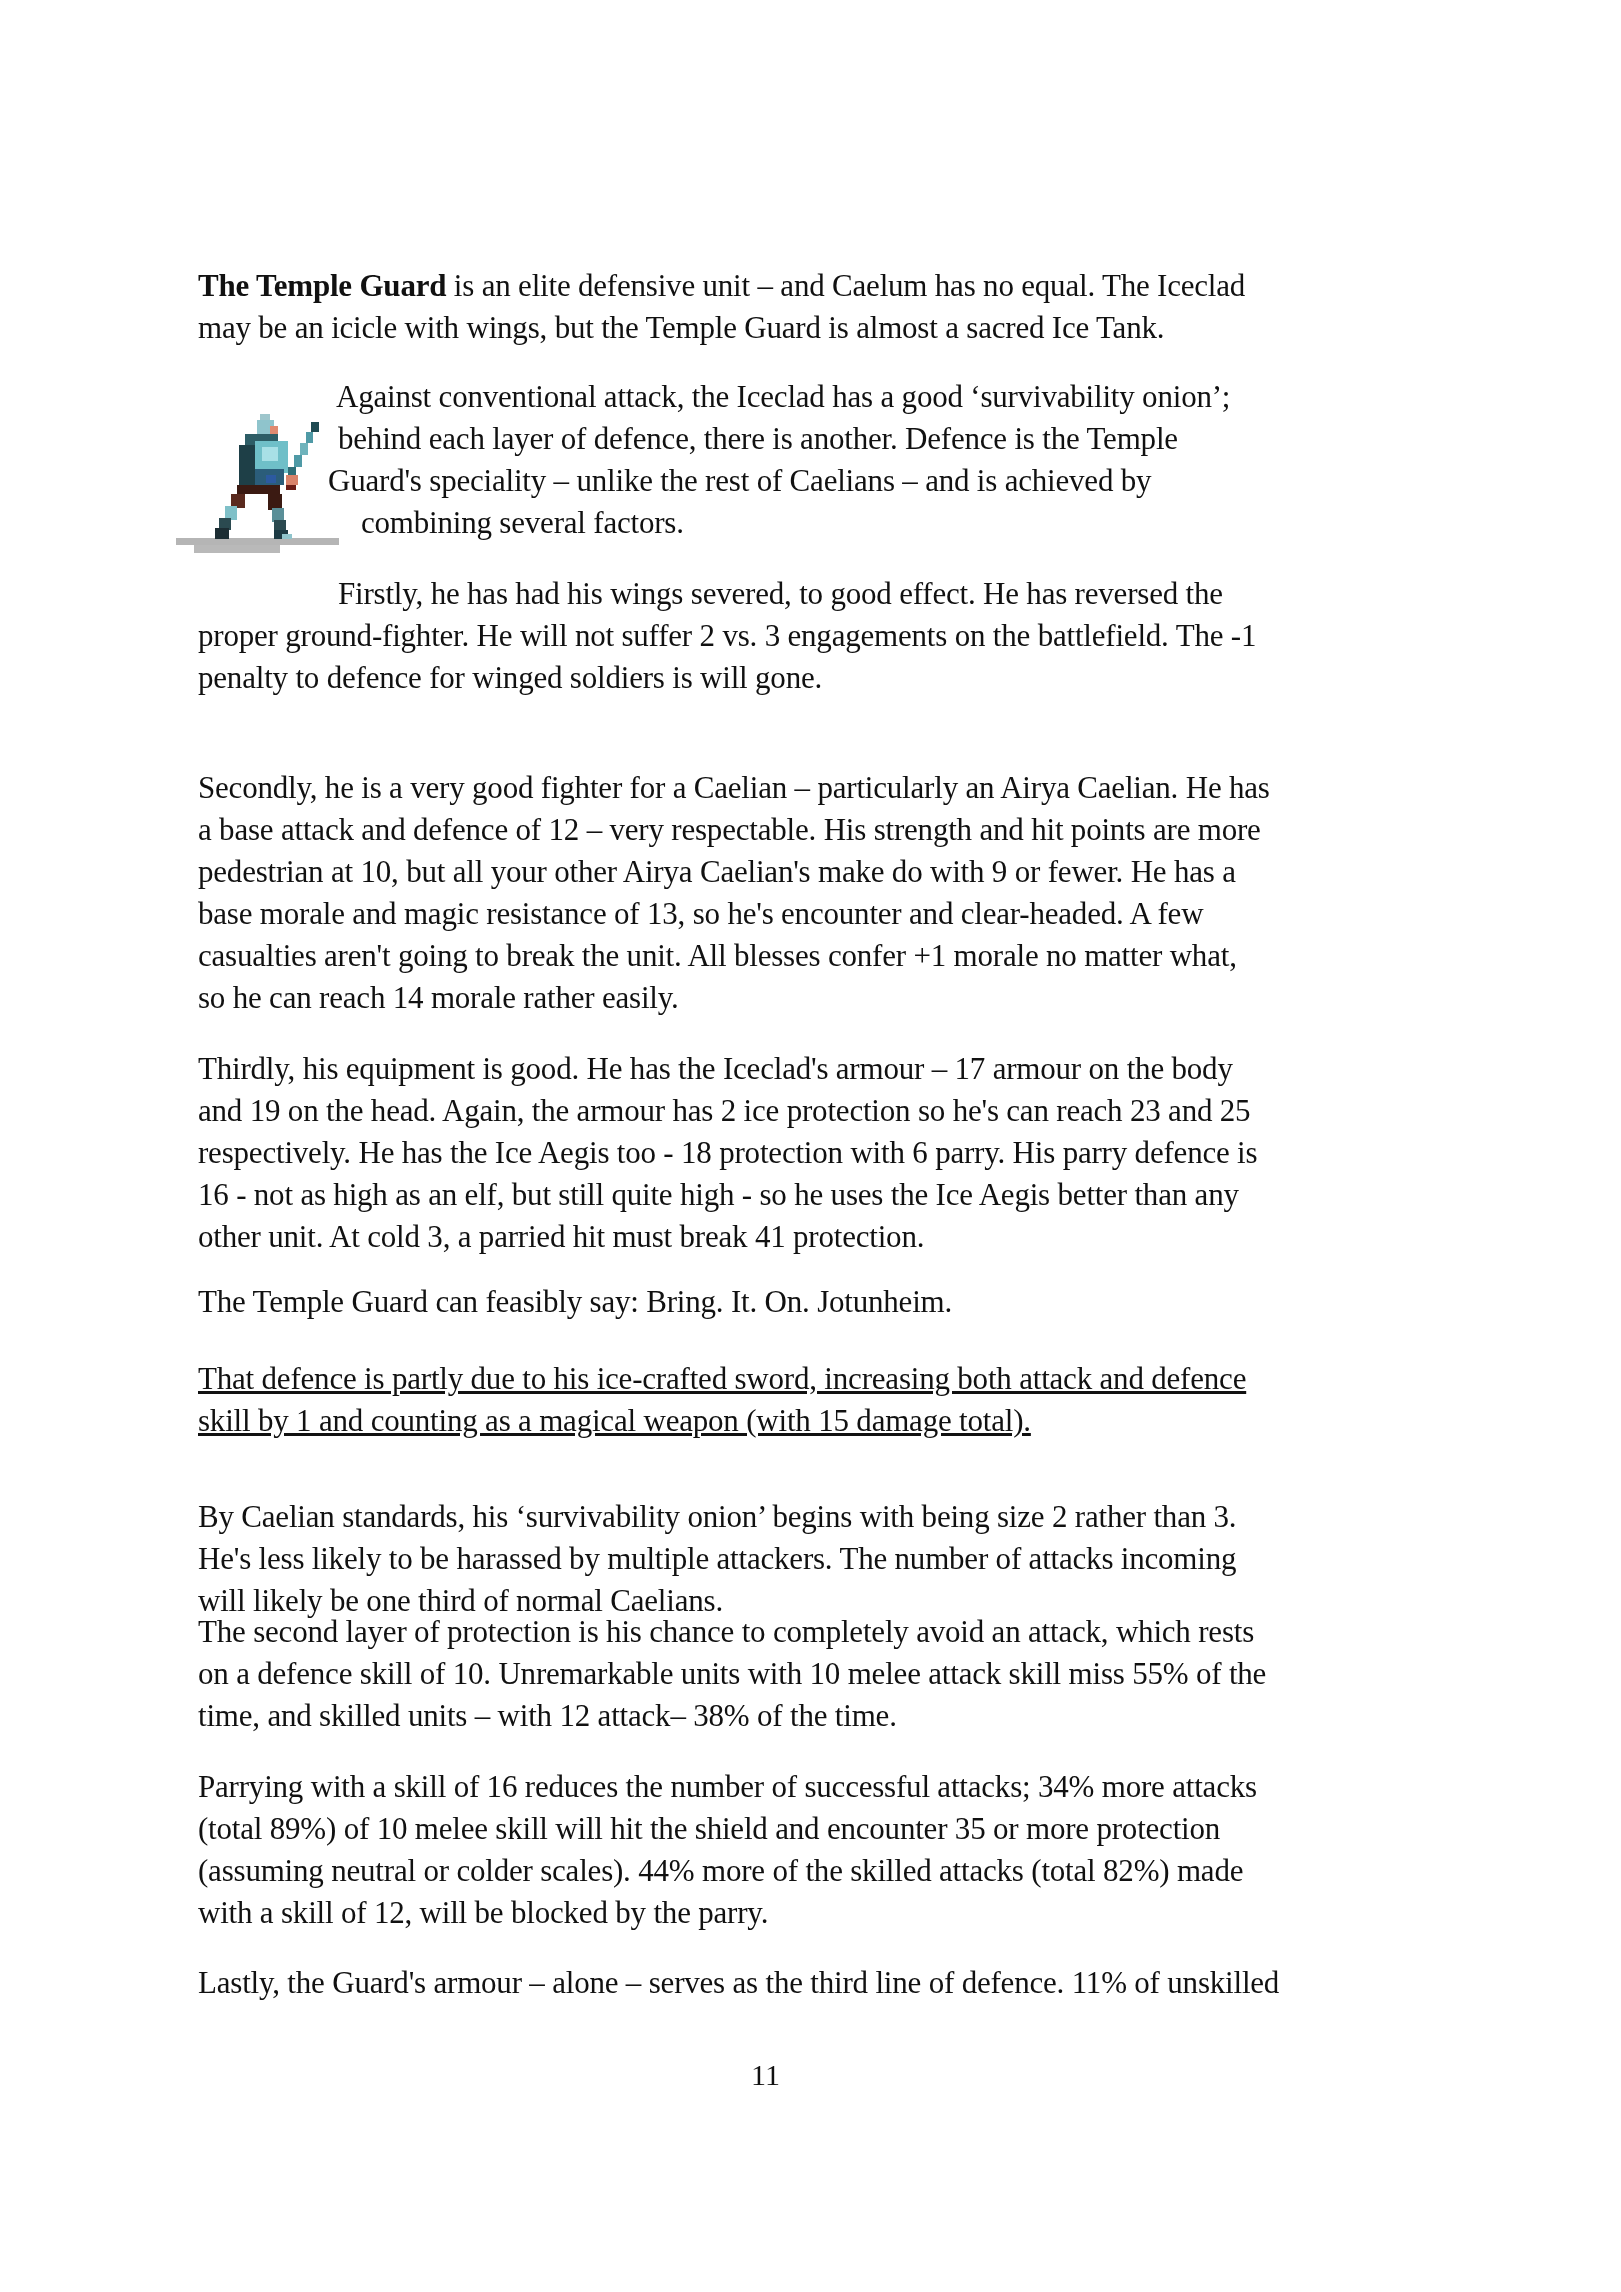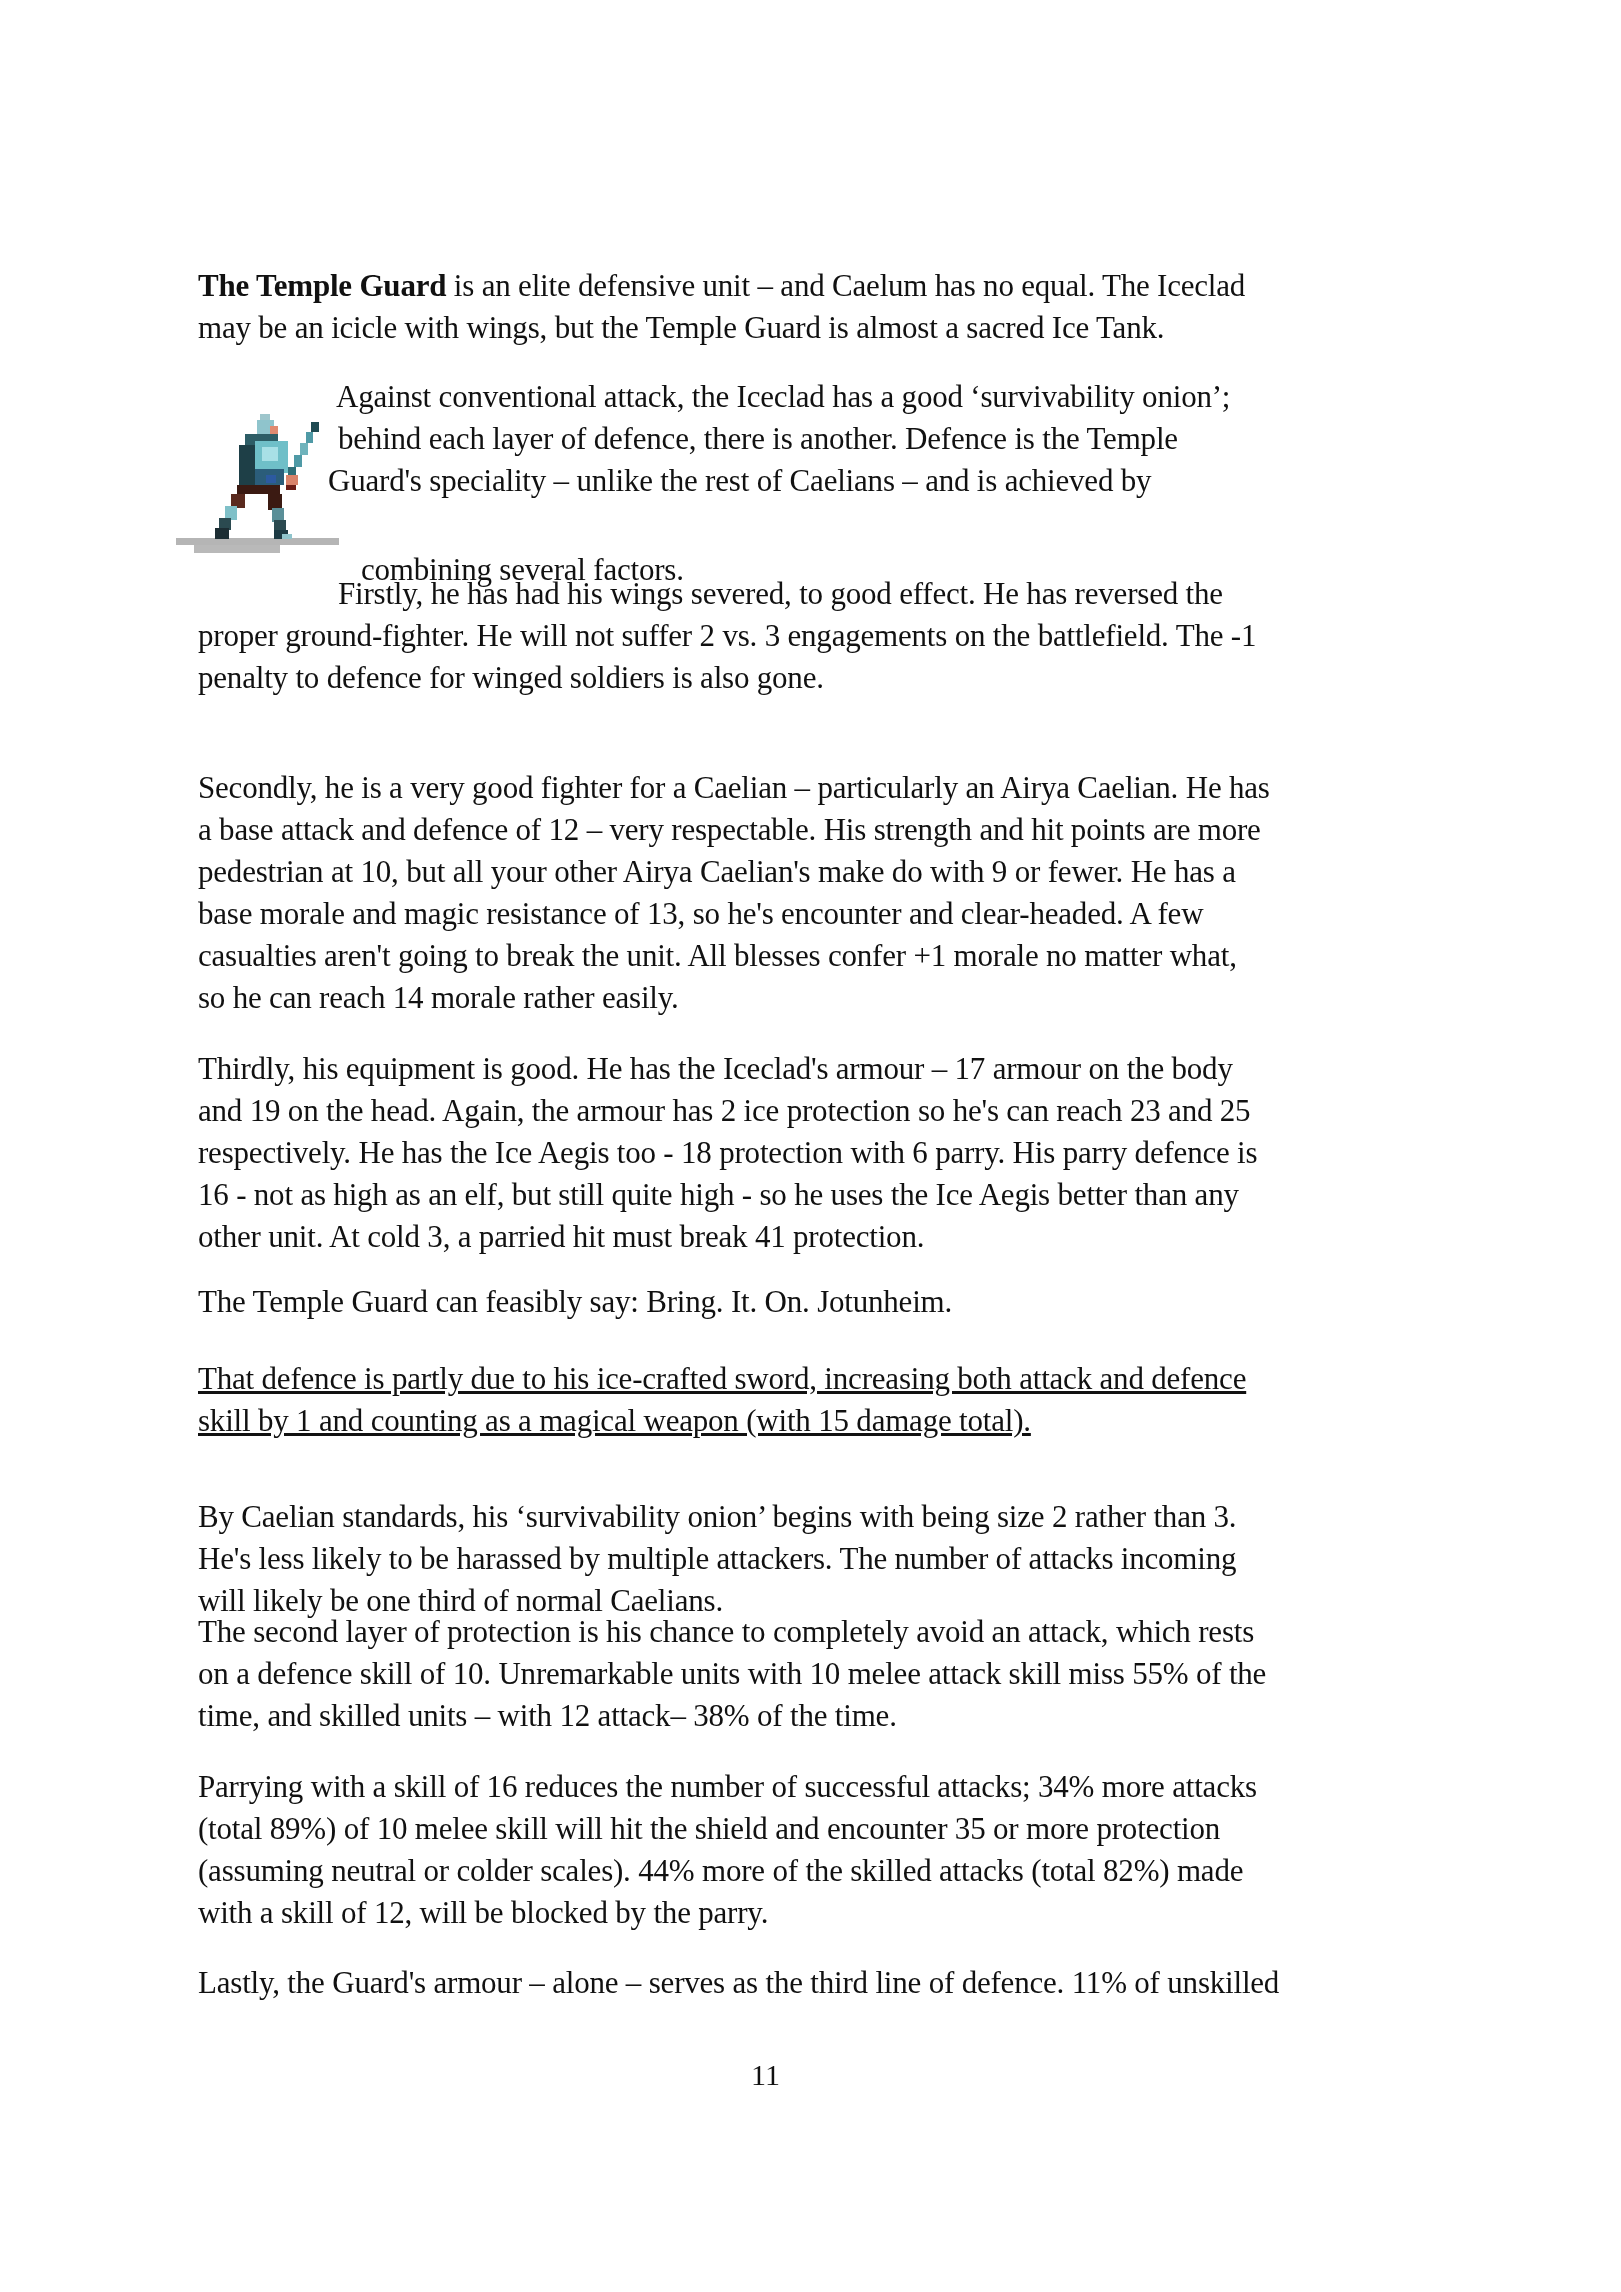--- a/index.html
+++ b/index.html
@@ -71,27 +71,27 @@
       <rect x="100" y="110" width="12" height="10" fill="#2b4a50"></rect>
       <rect x="100" y="120" width="14" height="10" fill="#1c3a44"></rect>
       <rect x="108" y="124" width="10" height="6" fill="#8fc4cc"></rect>
     </svg>
   </div>
 
   <div class="text-block" style="top:376px; left:0; width:1381px;">
     <span class="line" style="padding-left:336px;">Against conventional attack, the Iceclad has a good ‘survivability onion’;</span>
     <span class="line" style="padding-left:338px;">behind each layer of defence, there is another. Defence is the Temple</span>
     <span class="line" style="padding-left:328px;">Guard's speciality – unlike the rest of Caelians – and is achieved by</span>
-    <span class="line" style="padding-left:361px;margin-top:47px;">combining several factors.</span>
+    <span class="line" style="padding-left:361px;">combining several factors.</span>
   </div>
 
   <div class="text-block" style="top:573px;">
     <span class="line" style="padding-left:140px;">Firstly, he has had his wings severed, to good effect. He has reversed the</span>
     <span class="line">proper ground-fighter. He will not suffer 2 vs. 3 engagements on the battlefield. The -1</span>
-    <span class="line">penalty to defence for winged soldiers is also gone.</span>
+    <span class="line">penalty to defence for winged soldiers is will gone.</span>
   </div>
 
   <div class="text-block" style="top:767px;">
     <span class="line">Secondly, he is a very good fighter for a Caelian – particularly an Airya Caelian. He has</span>
     <span class="line">a base attack and defence of 12 – very respectable. His strength and hit points are more</span>
     <span class="line">pedestrian at 10, but all your other Airya Caelian's make do with 9 or fewer. He has a</span>
     <span class="line">base morale and magic resistance of 13, so he's encounter and clear-headed. A few</span>
     <span class="line">casualties aren't going to break the unit. All blesses confer +1 morale no matter what,</span>
     <span class="line">so he can reach 14 morale rather easily.</span>
   </div>

